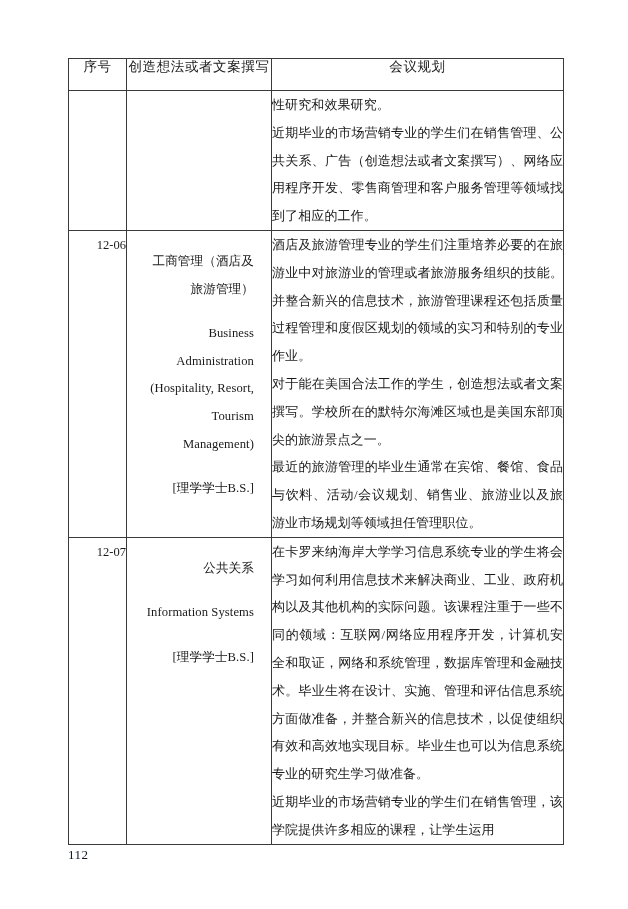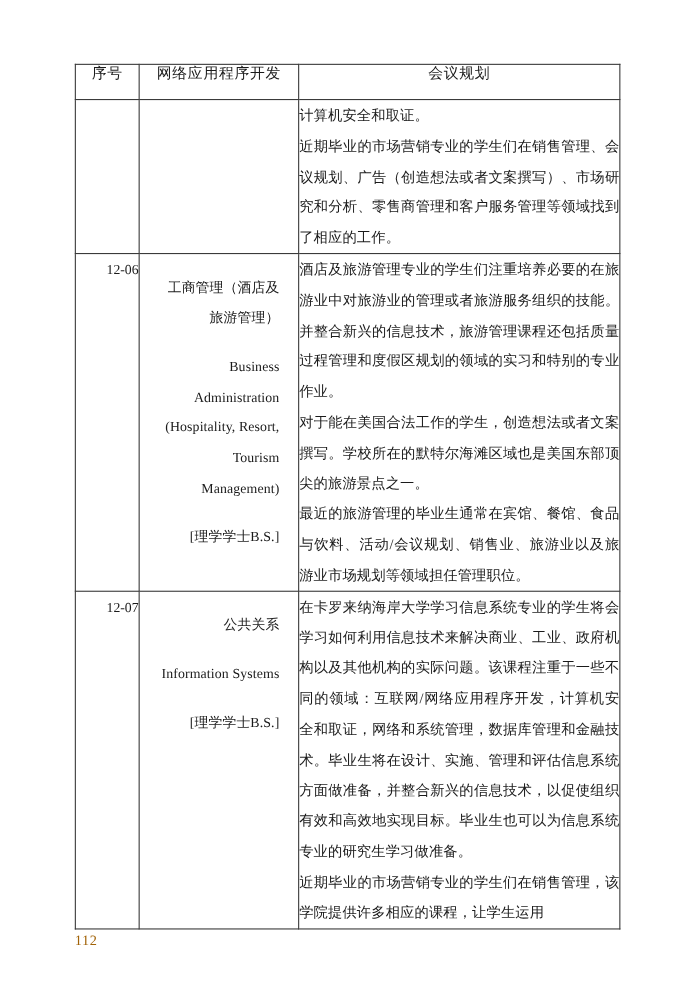--- a/index.html
+++ b/index.html
@@ -99,21 +99,21 @@
     margin: 17px;
     letter-spacing: 0.1px;
   }
 
   .page-number {
     position: absolute;
     left: 68px;
     top: 848px;
     font-size: 13px;
     line-height: 1;
-    color: #a16207;
+    color: #0f172a;
     letter-spacing: 0.5px;
   }
 </style>
 </head>
 <body>
 
 <div class="page">
 
   <table class="doc-table">
     <colgroup>
@@ -121,40 +121,40 @@
       <col class="col-major">
       <col class="col-goal">
     </colgroup>
 
     <thead>
       <tr>
         <th class="hdr-cell">
           <span class="hdr-text">序号</span>
         </th>
         <th class="hdr-cell">
-          <span class="hdr-text">网络应用程序开发</span>
+          <span class="hdr-text">创造想法或者文案撰写</span>
         </th>
         <th class="hdr-cell">
           <span class="hdr-text">会议规划</span>
         </th>
       </tr>
     </thead>
 
     <tbody>
 
       <tr>
         <td class="cell-pad-no vmid">
           <div class="no-text"></div>
         </td>
         <td class="cell-pad-major vmid">
           <div class="major-line"></div>
         </td>
         <td class="cell-pad-goal">
-          <p class="para">计算机安全和取证。</p>
-          <p class="para">近期毕业的市场营销专业的学生们在销售管理、会议规划、广告（创造想法或者文案撰写）、市场研究和分析、零售商管理和客户服务管理等领域找到了相应的工作。</p>
+          <p class="para">性研究和效果研究。</p>
+          <p class="para">近期毕业的市场营销专业的学生们在销售管理、公共关系、广告（创造想法或者文案撰写）、网络应用程序开发、零售商管理和客户服务管理等领域找到了相应的工作。</p>
         </td>
       </tr>
 
       <tr>
         <td class="cell-pad-no vmid">
           <div class="no-text">12-06</div>
         </td>
         <td class="cell-pad-major vmid">
           <p class="major-line">工商管理（酒店及旅游管理）</p>
           <p class="major-line">Business Administration (Hospitality, Resort, Tourism Management)</p>

